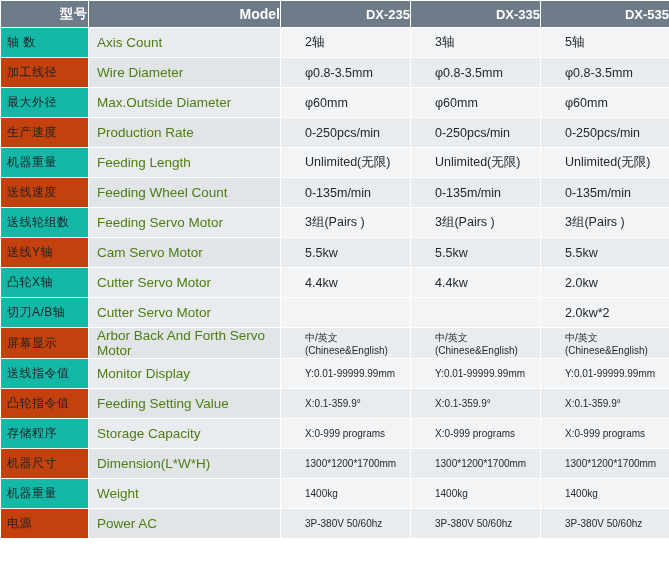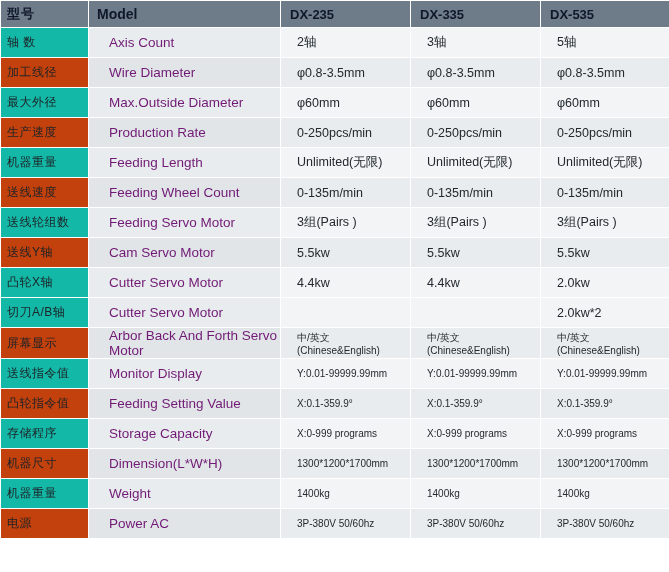--- a/index.html
+++ b/index.html
@@ -24,23 +24,23 @@
 
   .spec-table td, .spec-table th {
     border: 1px solid #ffffff;
     padding: 0;
     vertical-align: middle;
   }
 
   
   thead th {
     background: #6e7b88;
-    color: #0f172a;
+    color: #ffffff;
     font-weight: bold;
-    text-align: left;
+    text-align: right;
     height: 26px;
   }
   thead th.h-cn {
     font-size: 13px;
     padding-left: 6px;
     letter-spacing: 1px;
   }
   thead th.h-en {
     font-size: 14px;
     padding-left: 8px;
@@ -56,30 +56,30 @@
   td.cn {
     background: #14b8a6;
     color: #1d2328;
     font-size: 12px;
     padding-left: 6px;
     letter-spacing: 0.5px;
   }
   td.cn.alt { background: #c2410c; }
   td.en {
     background: #e9ecee;
-    color: #701a75;
+    color: #4d7c0f;
     font-size: 13.5px;
-    padding-left: 20px;
+    padding-left: 8px;
   }
   td.en.alt { background: #e2e5e8; }
   td.val {
     background: #f2f4f5;
     color: #23292e;
     font-size: 12.5px;
-    padding-left: 16px;
+    padding-left: 24px;
   }
   td.val.alt { background: #e9ecee; }
   td.val.small {
     font-size: 10px;
   }
 </style>
 </head>
 <body>
 
 <table class="spec-table">

